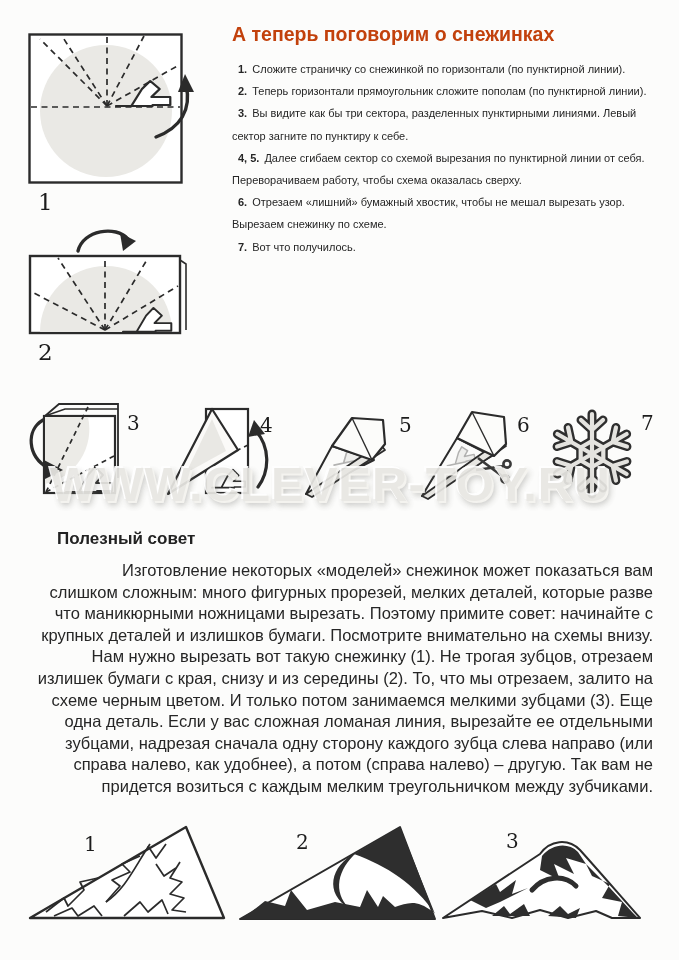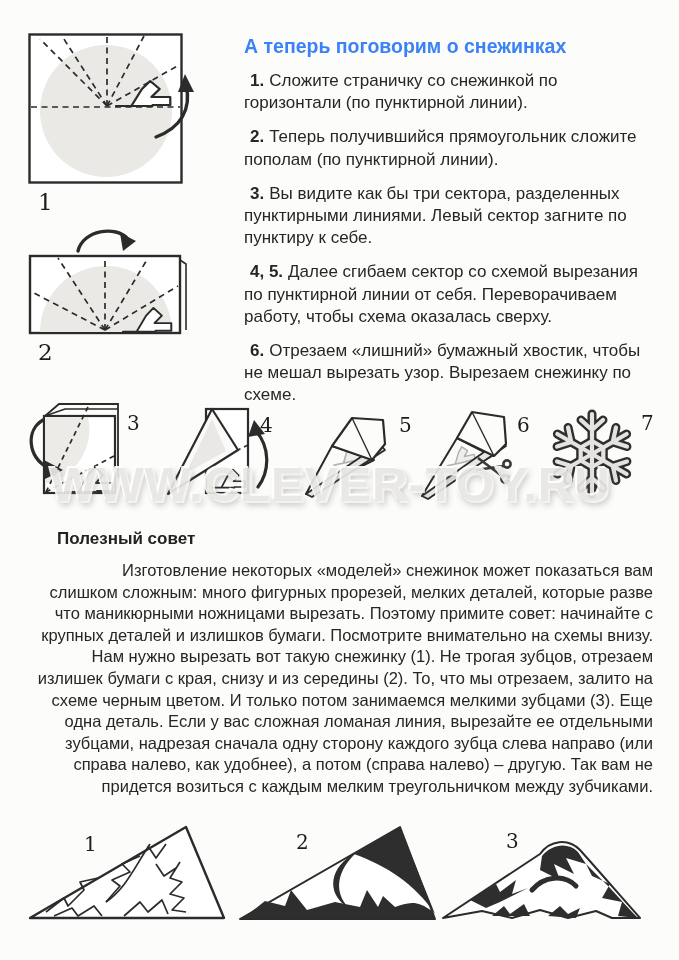--- a/index.html
+++ b/index.html
@@ -4,25 +4,25 @@
 <style>
   html,body{margin:0;padding:0;background:#888;}
   .page{
     position:relative; width:679px; height:960px; margin:0 auto;
     background:#fcfcfb; color:#262626;
     font-family:"Liberation Sans", sans-serif;
     overflow:hidden;
   }
   .abs{position:absolute;}
   h1.title{
-    position:absolute; left:232px; top:22px; width:430px; margin:12px;
-    font-size:19.5px; line-height:24px; font-weight:bold; color:#3b82f6;
+    position:absolute; left:232px; top:22px; width:430px; margin:0;
+    font-size:19.5px; line-height:24px; font-weight:bold; color:#c2410c;
   }
   .steps{position:absolute; left:232px; top:58px; width:426px;}
-  .step{margin:12px; font-size:17px; line-height:22.2px; text-indent:6px;}
+  .step{margin:0; font-size:11px; line-height:22.2px; text-indent:6px;}
   .step .num{font-weight:bold; margin-right:5px;}
   .figlabel{
     position:absolute; font-family:"DejaVu Serif", serif; color:#1c1c1c;
     font-size:20px; line-height:20px;
   }
   .figlabel.big{font-size:23px;}
   .watermark{
     position:absolute; left:50px; top:444px; width:629px;
     font-size:49px; font-weight:800; letter-spacing:1px; white-space:nowrap;
     color:#e8e7e3; opacity:.92; z-index:6; pointer-events:none;
@@ -167,24 +167,25 @@
       </g>
     </svg>
   </div>
   <span class="figlabel" style="left:641px; top:413px;">7</span>
 
   <div class="watermark">WWW.CLEVER-TOY.RU</div>
 
   <h1 class="title">А теперь поговорим о снежинках</h1>
   <div class="steps">
     <p class="step"><span class="num">1.</span><span>Сложите страничку со снежинкой по горизонтали (по пунктирной линии).</span></p>
-    <p class="step"><span class="num">2.</span><span>Теперь получившийся прямоугольник сложите пополам (по пунктирной линии).</span></p>
+    <p class="step"><span class="num">2.</span><span>Теперь горизонтали прямоугольник сложите пополам (по пунктирной линии).</span></p>
     <p class="step"><span class="num">3.</span><span>Вы видите как бы три сектора, разделенных пунктирными линиями. Левый сектор загните по пунктиру к себе.</span></p>
     <p class="step"><span class="num">4, 5.</span><span>Далее сгибаем сектор со схемой вырезания по пунктирной линии от себя. Переворачиваем работу, чтобы схема оказалась сверху.</span></p>
     <p class="step"><span class="num">6.</span><span>Отрезаем «лишний» бумажный хвостик, чтобы не мешал вырезать узор. Вырезаем снежинку по схеме.</span></p>
+    <p class="step"><span class="num">7.</span><span>Вот что получилось.</span></p>
   </div>
 
   <h2 class="tip-heading">Полезный совет</h2>
   <p class="tip-body">Изготовление некоторых «моделей» снежинок может показаться вам слишком сложным: много фигурных прорезей, мелких деталей, которые разве что маникюрными ножницами вырезать. Поэтому примите совет: начинайте с крупных деталей и излишков бумаги. Посмотрите внимательно на схемы внизу. Нам нужно вырезать вот такую снежинку (1). Не трогая зубцов, отрезаем излишек бумаги с края, снизу и из середины (2). То, что мы отрезаем, залито на схеме черным цветом. И только потом занимаемся мелкими зубцами (3). Еще одна деталь. Если у вас сложная ломаная линия, вырезайте ее отдельными зубцами, надрезая сначала одну сторону каждого зубца слева направо (или справа налево, как удобнее), а потом (справа налево) – другую. Так вам не придется возиться с каждым мелким треугольничком между зубчиками.</p>
 
   <div class="abs" style="left:28px; top:824px;">
     <svg width="200" height="100" viewBox="0 0 200 100">
       <polygon points="2,94 158,3 196,94" fill="#ffffff" stroke="#2b2b2b" stroke-width="2.4" stroke-linejoin="round"></polygon>
       <g fill="none" stroke="#2b2b2b" stroke-width="1.7" stroke-linejoin="round">
         <polyline points="18,88 36,74 40,82 56,66 52,58 70,54"></polyline>

